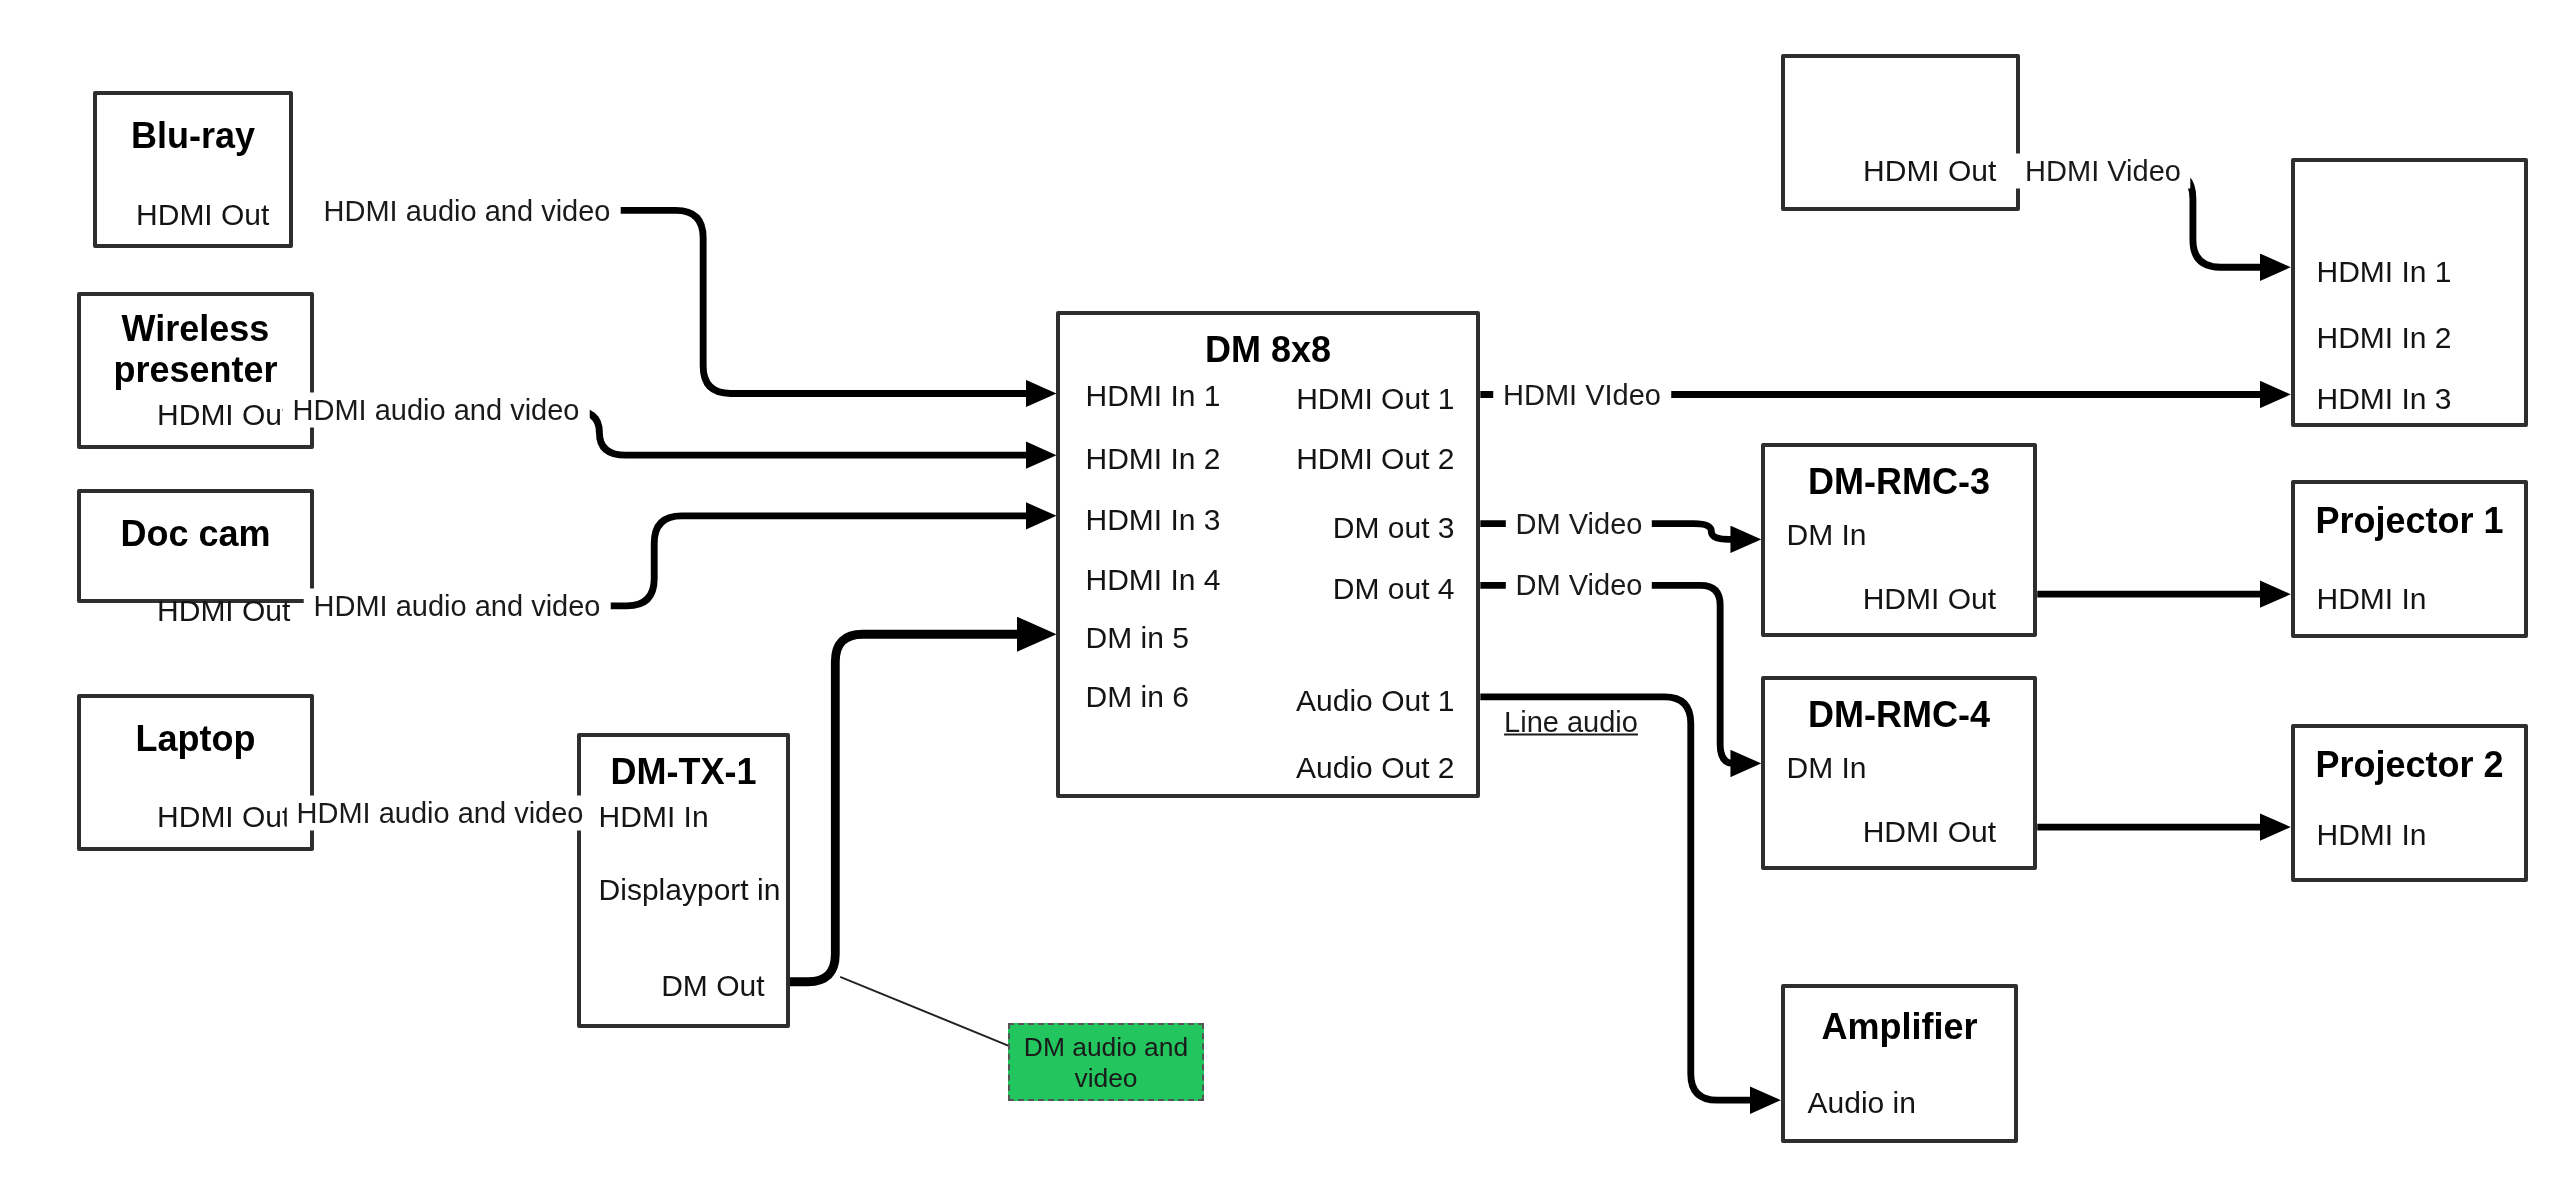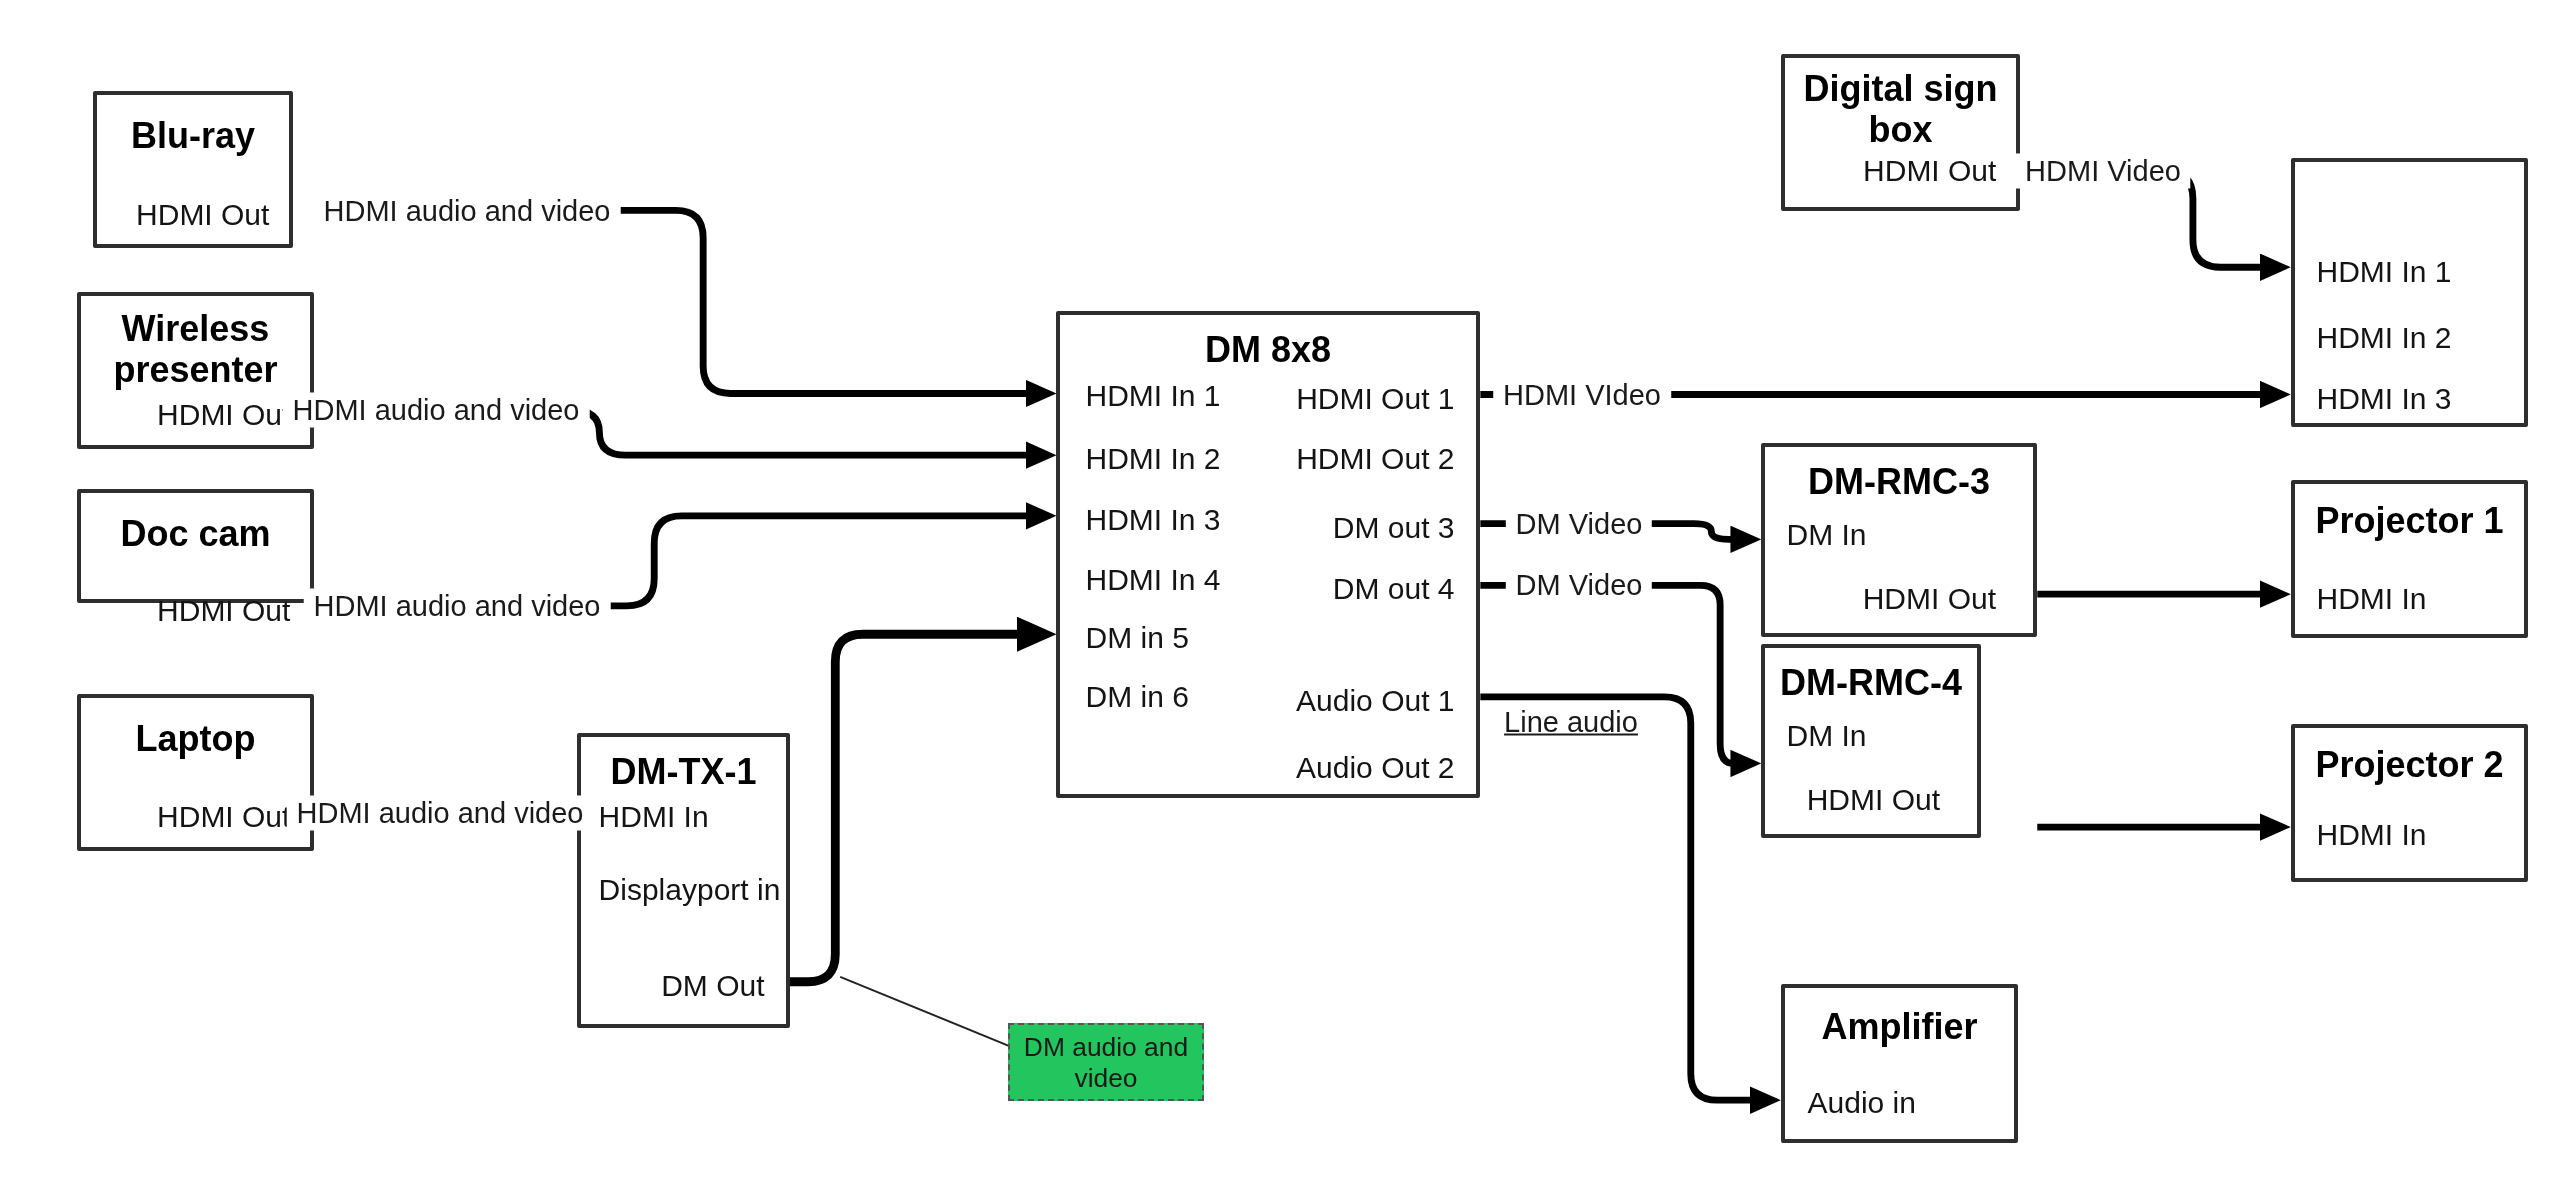--- a/index.html
+++ b/index.html
@@ -137,38 +137,36 @@
     <div class="port left" style="top:366px;left:25.5px;">DM in 6</div>
     <div class="port right" style="top:68px;right:21.5px;">HDMI Out 1</div>
     <div class="port right" style="top:128px;right:21.5px;">HDMI Out 2</div>
     <div class="port right" style="top:197px;right:21.5px;">DM out 3</div>
     <div class="port right" style="top:258px;right:21.5px;">DM out 4</div>
     <div class="port right" style="top:370px;right:21.5px;">Audio Out 1</div>
     <div class="port right" style="top:437px;right:21.5px;">Audio Out 2</div>
   </div>
 
   <div class="node" style="left:1781px;top:54px;width:239px;height:157px;">
-    <div class="title" style="top:9.8px;">Digital sign
-box</div>
     <div class="port right" style="top:97px;right:19.6px;">HDMI Out</div>
   </div>
 
   <div class="node" style="left:2291px;top:158px;width:237px;height:269px;">
     <div class="port left" style="top:94px;left:21.5px;">HDMI In 1</div>
     <div class="port left" style="top:160px;left:21.5px;">HDMI In 2</div>
     <div class="port left" style="top:221px;left:21.5px;">HDMI In 3</div>
   </div>
 
   <div class="node" style="left:1761px;top:443px;width:276px;height:194px;">
     <div class="title" style="top:13.7px;">DM-RMC-3</div>
     <div class="port left" style="top:72px;left:21.5px;">DM In</div>
     <div class="port right" style="top:136px;right:37px;">HDMI Out</div>
   </div>
 
-  <div class="node" style="left:1761px;top:644px;width:220px;height:194px;">
+  <div class="node" style="left:1761px;top:676px;width:276px;height:194px;">
     <div class="title" style="top:13.7px;">DM-RMC-4</div>
     <div class="port left" style="top:72px;left:21.5px;">DM In</div>
     <div class="port right" style="top:136px;right:37px;">HDMI Out</div>
   </div>
 
   <div class="node" style="left:2291px;top:480px;width:237px;height:158px;">
     <div class="title" style="top:15.7px;">Projector 1</div>
     <div class="port left" style="top:99px;left:21.5px;">HDMI In</div>
   </div>
 

